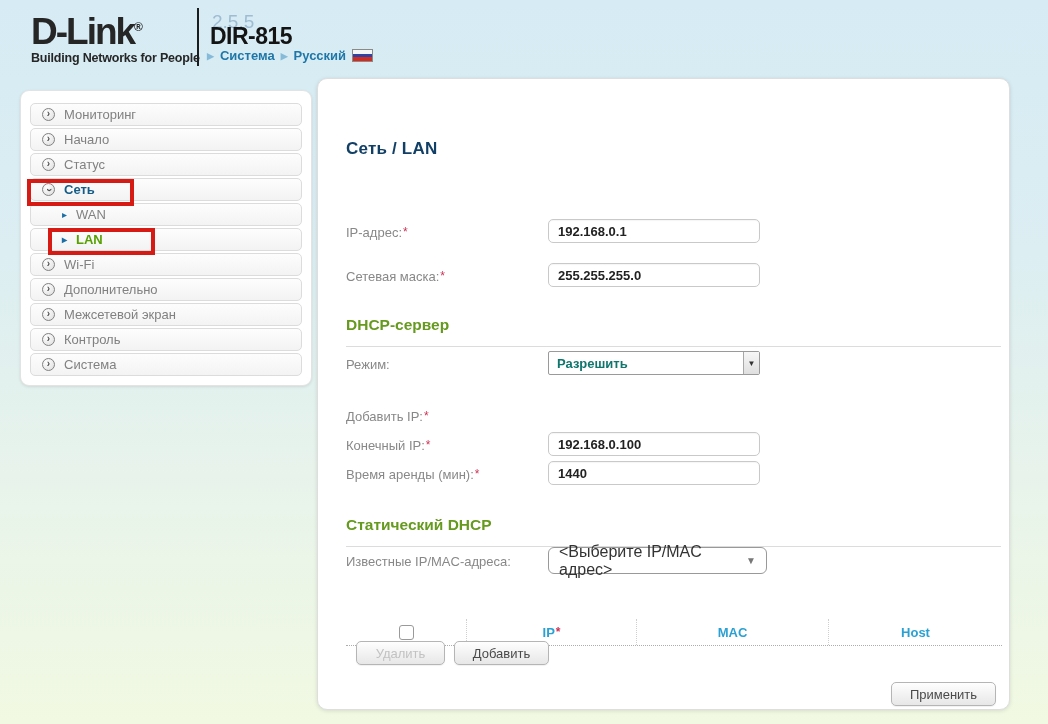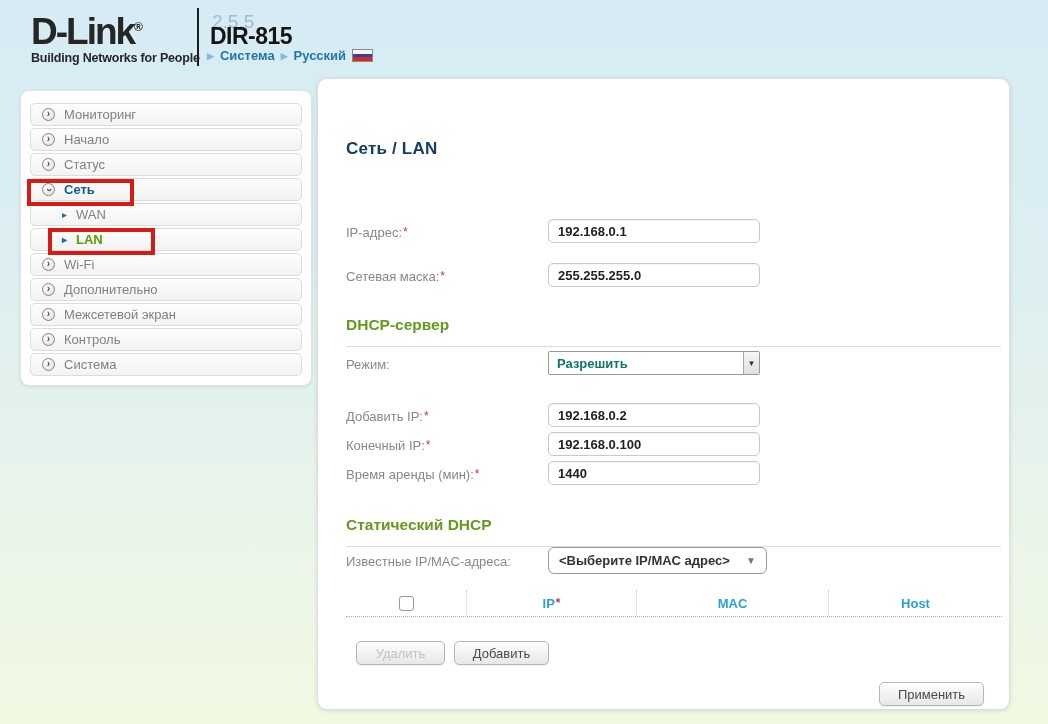--- a/index.html
+++ b/index.html
@@ -123,43 +123,43 @@
     background:linear-gradient(#d97a50,#c75a30);
     display:flex; align-items:center; justify-content:center; cursor:pointer; margin-top:4px;
   }
   .checkbox span { color:#fff; font-size:11px; font-weight:bold; line-height:1; }
 
   .row-known { top:468px; height:28px; }
   .dropdown {
     width:219px; height:27px; border:1px solid #999; border-radius:6px; background:#fff;
     display:flex; align-items:center; padding:0 10px; cursor:pointer;
   }
-  .dropdown .dd-text { flex:1; font-size:13px; font-weight:bold; color:#333; }
+  .dropdown .dd-text { flex:1; font-size:16px; font-weight:normal; color:#333; }
   .dropdown .dd-arrow { font-size:10px; color:#777; }
 
   
   .sd-table { position:absolute; left:28px; top:511px; width:656px; }
-  .sd-head { display:flex; height:27px; border-bottom:1px dotted #adadad; }
+  .sd-head { display:flex; height:27px; border-bottom:1px dotted #adadad;margin-top:29px; }
   .sd-col { display:flex; align-items:center; justify-content:center; font-size:13px; font-weight:bold; color:#2aa1d2; }
   .sd-col + .sd-col { border-left:1px dotted #cfcfcf; }
   .c0 { width:120px; } .c1 { width:170px; } .c2 { width:192px; } .c3 { width:174px; }
   .tbl-checkbox { width:15px; height:15px; border:1px solid #9a9a9a; border-radius:3px; background:#fff; cursor:pointer; }
 
   
   .btn {
     height:24px; border:1px solid #b5b5b5; border-radius:5px;
     background:linear-gradient(#fefefe,#e7e7e7); font-size:13px; color:#4a4a4a;
     display:inline-flex; align-items:center; justify-content:center;
     font-family:"Liberation Sans", sans-serif; cursor:pointer; padding:0 18px;
     box-shadow:0 1px 1px rgba(0,0,0,0.06);
   }
   .btn.disabled { color:#c2c2c2; cursor:default; }
   .btn-delete { position:absolute; left:38px; top:562px; width:89px; }
   .btn-add    { position:absolute; left:136px; top:562px; width:95px; }
-  .btn-apply  { position:absolute; right:25px; top:603px; width:105px; }
+  .btn-apply  { position:absolute; right:13px; top:603px; width:105px; }
 </style>
 </head>
 <body>
 
 <div class="header">
   <div class="logo">
     <div class="logo-text"><span>D-Link</span><span class="logo-reg">®</span></div>
     <div class="logo-tagline">Building Networks for People</div>
   </div>
   <div class="header-divider"></div>
@@ -279,21 +279,20 @@
         </span>
     </div>
   </div>
 
 
   <div class="row row-start">
     <div class="lbl">
         <span>Добавить IP:</span>
         <span class="req">*</span>
       </div>
-    <input class="txt-input ctrl" value="192.168.0.2" style="">
   </div>
   <div class="row row-end">
     <div class="lbl">
         <span>Конечный IP:</span>
         <span class="req">*</span>
       </div>
     <input class="txt-input ctrl" value="192.168.0.100" style="">
   </div>
   <div class="row row-lease">
     <div class="lbl">

